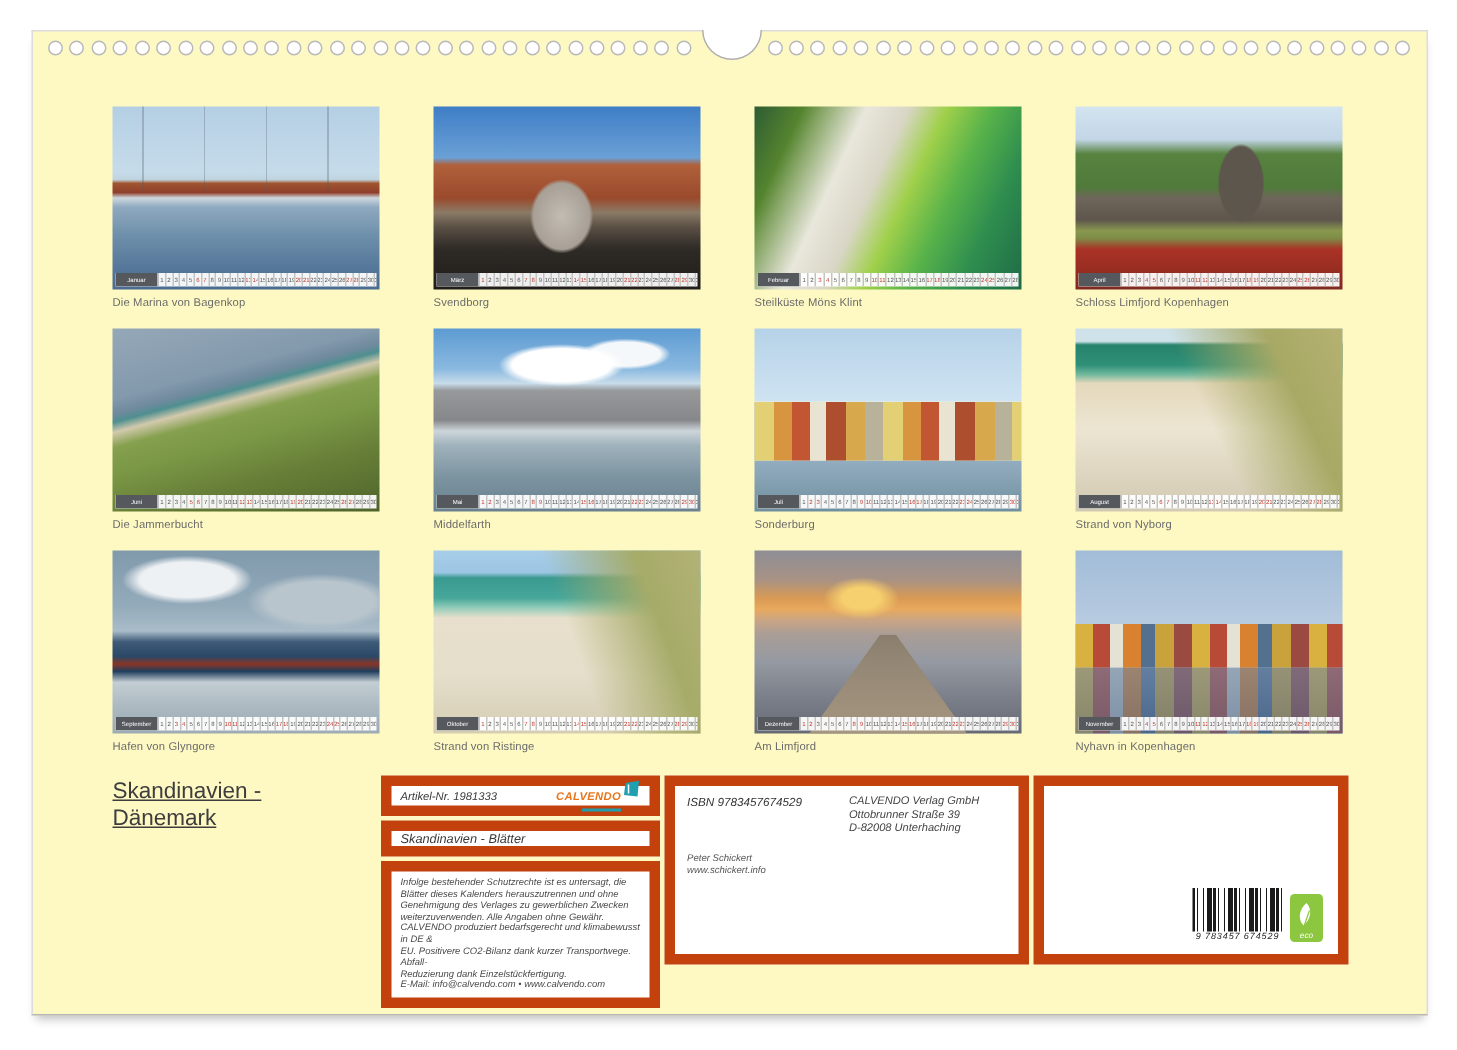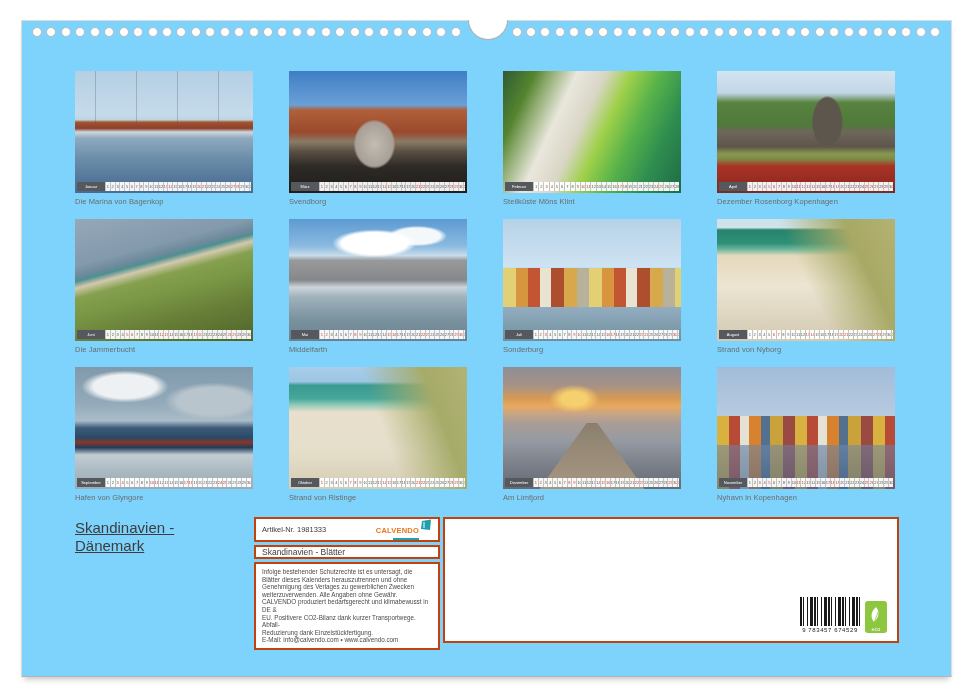--- a/index.html
+++ b/index.html
@@ -1,17 +1,17 @@
 <!DOCTYPE html>
 <html><head>
 <meta charset="utf-8">
 <style>
   html,body{margin:0;padding:0;width:971px;height:700px;background:#ffffff;
     font-family:"Liberation Sans", sans-serif; -webkit-font-smoothing:antialiased;}
-  #card{position:absolute;left:21px;top:20px;width:929px;height:655px;background:#7dd3fc;
+  #card{position:absolute;left:21px;top:20px;width:929px;height:655px;background:#fef9c3;
     border:1px solid #dcdcdc;border-bottom:1px solid #b5b5b5;
     box-shadow:0 5px 6px -3px rgba(0,0,0,0.25);}
   
   #holes{position:absolute;top:6px;left:10px;right:10px;height:10px;display:flex;
     justify-content:space-between;align-items:center;}
   .hole{width:8px;height:8px;border:1px solid #b9b9b9;border-radius:50%;background:#fff;}
   .hole-gap{width:42px;height:1px;}
   #hanger{position:absolute;top:-1px;left:50%;margin-left:-19px;width:38px;height:19px;
     background:#fff;border:1px solid #b0b0b0;border-top:none;border-radius:0 0 38px 38px;}
   
@@ -71,21 +71,21 @@
     background-position:0 53%,0 100%,0 100%,0 0;background-repeat:no-repeat;}
   .ph-12{background:
     radial-gradient(ellipse 36px 20px at 40% 26%, #f6cf6e 0 35%, rgba(246,207,110,0) 70%),
     linear-gradient(180deg,#8e8e96 0%,#a89284 16%,#d89a54 26%,#e8a95e 32%,#caa584 38%,#a99d97 46%,#969aa2 60%,#7e828c 78%,#666a74 100%);}
   .ph-12 .pier{display:block;position:absolute;left:0;top:0;width:100%;height:100%;
     clip-path:polygon(47% 46%,53% 46%,80% 101%,20% 101%);
     background:linear-gradient(180deg,#6a6258 0%,#938674 60%,#a69680 100%);}
   
   #page-title{position:absolute;left:53px;top:498px;font-size:15px;line-height:18px;color:#3d3d3d;text-decoration:underline;}
   #info-table{position:absolute;left:232px;top:496px;width:645px;height:126px;display:flex;gap:3px;}
-  .ibox{border:2px solid #c2410c;background:#fff;box-sizing:border-box;}
+  .ibox{border:7px solid #c2410c;background:#fff;box-sizing:border-box;font-style:italic;}
   #col1{width:186px;display:flex;flex-direction:column;gap:3px;}
   #rowA{height:27px;display:flex;align-items:center;justify-content:space-between;padding:0 6px;}
   #artikel{font-size:7.5px;color:#3a3a3a;}
   #rowB{height:26px;display:flex;align-items:center;padding:0 6px;font-size:8.5px;color:#3a3a3a;}
   #rowC{flex:1;padding:4px 6px;font-size:6.3px;line-height:7.6px;color:#4a4a4a;}
   #col2{width:243px;padding:6px 8px;}
   #col2-top{display:flex;}
   #isbn{width:108px;font-size:7.8px;color:#333;}
   #publisher{font-size:7.4px;line-height:8.8px;color:#444;}
   #author{margin-top:13px;font-size:6.4px;line-height:7.6px;color:#555;}
@@ -332,21 +332,21 @@
               <span class="cell">24</span>
               <span class="cell red">25</span>
               <span class="cell red">26</span>
               <span class="cell">27</span>
               <span class="cell">28</span>
               <span class="cell">29</span>
               <span class="cell">30</span>
             </span>
       </div>
     </div>
-    <figcaption class="caption">Dezember Rosenborg Kopenhagen</figcaption>
+    <figcaption class="caption">Schloss Limfjord Kopenhagen</figcaption>
   </figure>
 
   <figure class="photo-card">
     <div class="photo ph-6">
 
       <div class="strip">
         <span class="strip-label">Juni</span>
         <span class="strip-cells">
               <span class="cell">1</span>
               <span class="cell">2</span>
@@ -712,20 +712,34 @@
           <div>Blätter dieses Kalenders herauszutrennen und ohne</div>
           <div>Genehmigung des Verlages zu gewerblichen Zwecken</div>
           <div>weiterzuverwenden. Alle Angaben ohne Gewähr.</div>
           <div>CALVENDO produziert bedarfsgerecht und klimabewusst in DE &amp;</div>
           <div>EU. Positivere CO2-Bilanz dank kurzer Transportwege. Abfall-</div>
           <div>Reduzierung dank Einzelstückfertigung.</div>
           <div>E-Mail: info@calvendo.com • www.calvendo.com</div>
         </div>
     </div>
 
+    <div id="col2" class="ibox">
+      <div id="col2-top">
+        <div id="isbn">ISBN 9783457674529</div>
+        <div id="publisher">
+            <div>CALVENDO Verlag GmbH</div>
+            <div>Ottobrunner Straße 39</div>
+            <div>D-82008 Unterhaching</div>
+          </div>
+      </div>
+      <div id="author">
+          <div>Peter Schickert</div>
+          <div>www.schickert.info</div>
+        </div>
+    </div>
 
     <div id="col3" class="ibox">
       <div id="barcode-block">
         <div id="barcode">
           <div id="bars"></div>
           <div id="barcode-digits">9 783457 674529</div>
         </div>
         <div id="eco-badge" style="background: rgb(141, 198, 63);">
           <svg width="14" height="20" viewBox="0 0 14 20">
             <path d="M7 1 C2 5 1 12 5 16 C10 12 11 5 7 1 Z" fill="#ffffff"></path>

